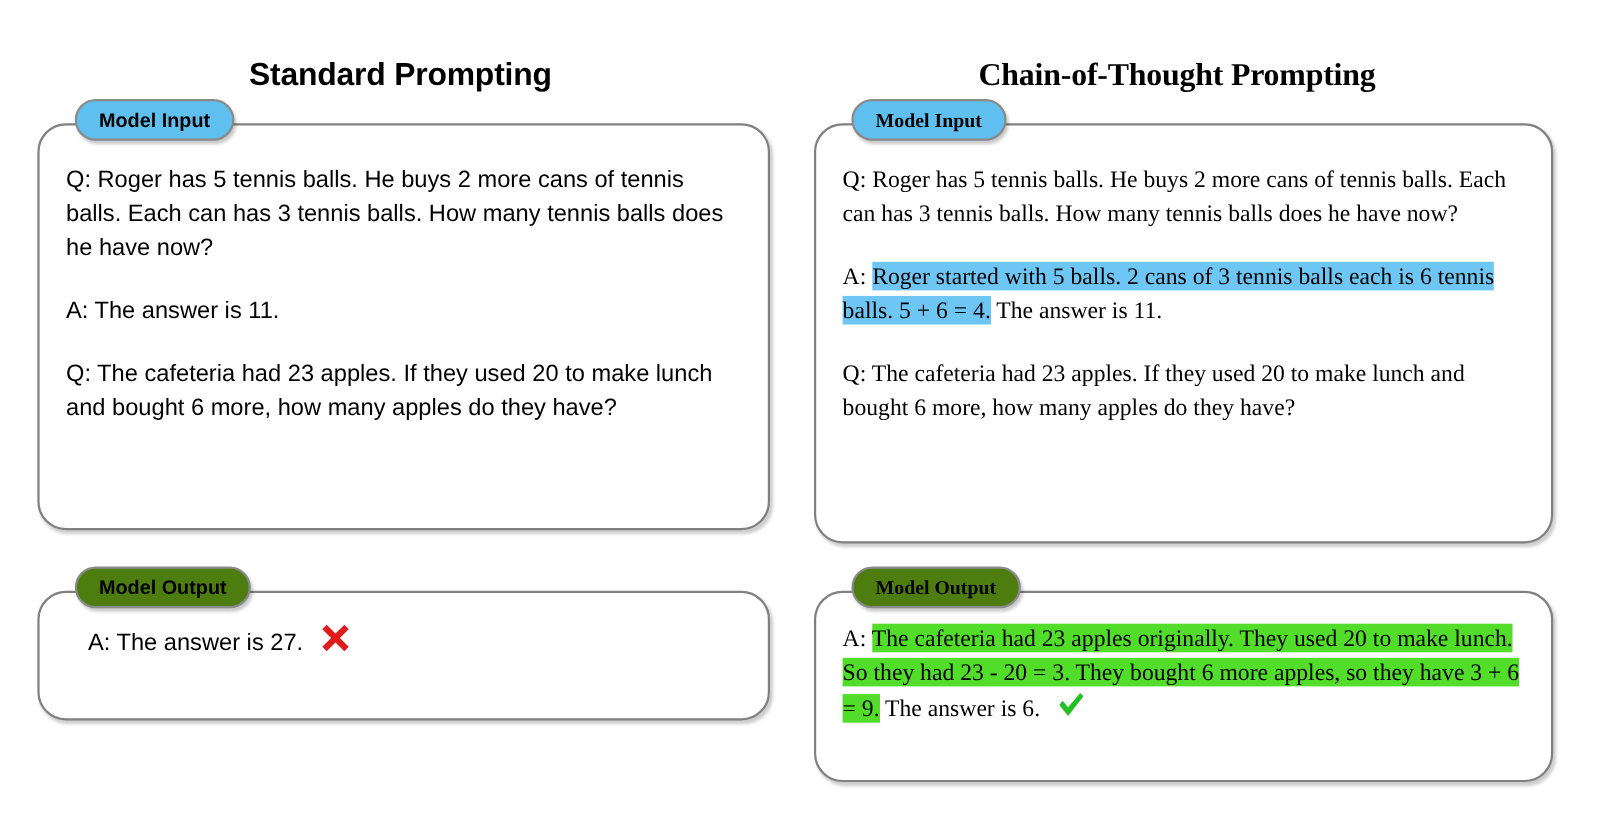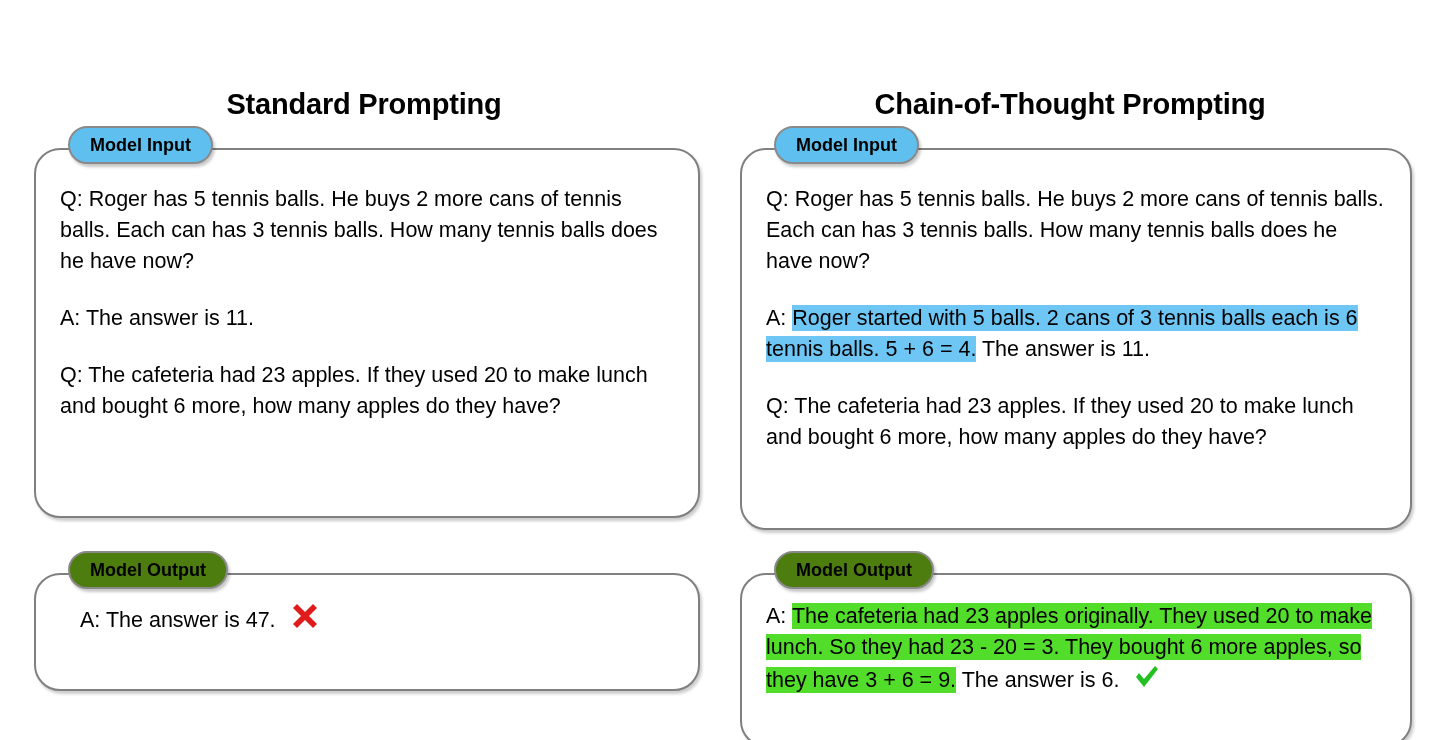--- a/index.html
+++ b/index.html
@@ -14,24 +14,23 @@
     font-family: "Liberation Sans", sans-serif;
     color: #000000;
     overflow: hidden;
   }
 
   .column {
     position: absolute;
     top: 0;
     width: 700px;
     height: 520px;
-    margin-top: 36px;
   }
   #col-standard { left: 14px; }
-  #col-cot      { left: 720px; }
+  #col-cot      { left: 720px; font-family: Liberation Serif, serif; }
 
   .col-title {
     position: absolute;
     top: 50px;
     left: 0;
     width: 700px;
     text-align: center;
     font-size: 29px;
     font-weight: bold;
     letter-spacing: -0.2px;
@@ -125,21 +124,21 @@
     <div class="panel-body">
       <p class="para">Q: Roger has 5 tennis balls. He buys 2 more cans of tennis balls. Each can has 3 tennis balls. How many tennis balls does he have now?</p>
       <p class="para">A: The answer is 11.</p>
       <p class="para">Q: The cafeteria had 23 apples. If they used 20 to make lunch and bought 6 more, how many apples do they have?</p>
     </div>
   </div>
 
   <div class="panel" id="panel-std-output">
     <div class="badge badge-output">Model Output</div>
     <div class="panel-body">
-      <p class="para"><span>A: The answer is 47.</span><span class="mark"><svg width="30" height="30" viewBox="0 0 30 30">
+      <p class="para"><span>A: The answer is 27.</span><span class="mark"><svg width="30" height="30" viewBox="0 0 30 30">
               <path d="M7 3 L15 11 L23 3 L27 7 L19 15 L27 23 L23 27 L15 19 L7 27 L3 23 L11 15 L3 7 Z" fill="#E01B1B"></path>
             </svg></span></p>
     </div>
   </div>
 </div>
 
 <div class="column" id="col-cot">
 
   <div class="col-title">Chain-of-Thought Prompting</div>
 

